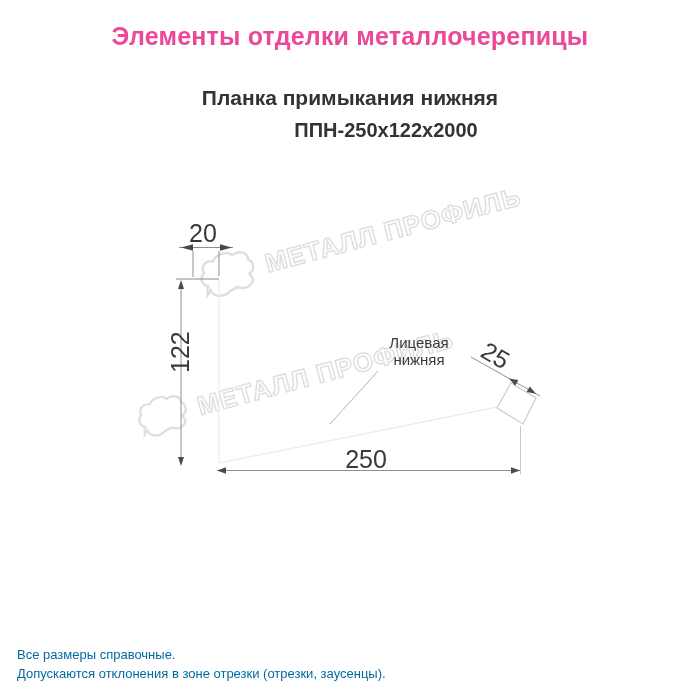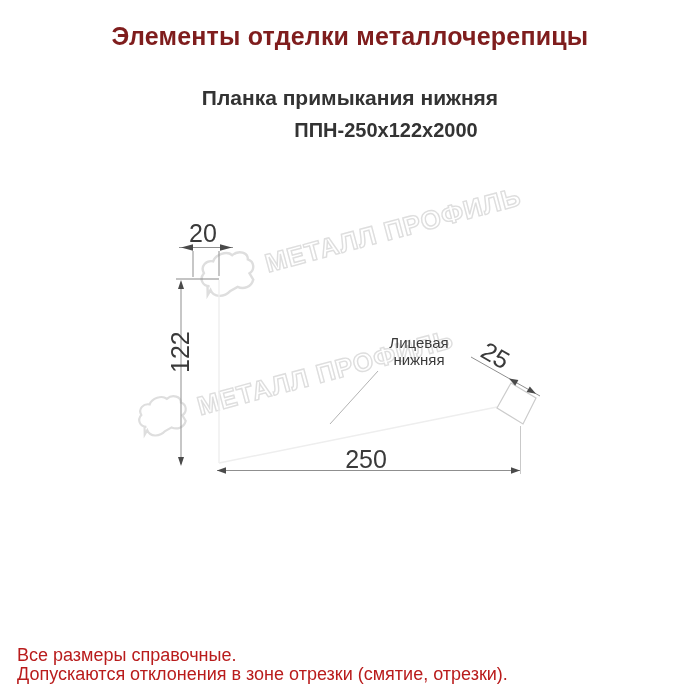--- a/index.html
+++ b/index.html
@@ -3,21 +3,21 @@
 <meta charset="utf-8">
 <style>
   html,body{margin:0;padding:0;background:#ffffff;}
   .page{
     position:relative; width:700px; height:700px; overflow:hidden;
     background:#ffffff;
     font-family:"Liberation Sans", sans-serif;
   }
   .title{
     position:absolute; left:0; top:22px; width:700px;
-    text-align:center; font-size:25px; font-weight:bold; color:#7f1d1d;
+    text-align:center; font-size:25px; font-weight:bold; color:#ec4899;
     letter-spacing:0.2px;
   }
   .subtitle{
     position:absolute; left:0; top:86px; width:700px;
     text-align:center; font-size:21px; font-weight:bold; color:#333333;
   }
   .model{
     position:absolute; left:0; top:119px; width:700px;
     text-align:center; font-size:20px; font-weight:bold; color:#333333;margin-left:36px;
   }
@@ -48,21 +48,21 @@
   .dimtext{
     font-family:"Liberation Sans", sans-serif;
     font-size:25px; fill:#3a3a3a;
   }
   .face-label{
     position:absolute; left:387px; top:335px; width:64px;
     font-size:15px; line-height:16.5px; color:#3a3a3a; text-align:center;
   }
   .footer{
     position:absolute; left:17px; top:646px;
-    font-size:18px; line-height:18.5px; color:#b91c1c;
+    font-size:13px; line-height:18.5px; color:#0369a1;
   }
 </style>
 </head>
 <body>
 
 <div class="page">
 
   <div class="title">Элементы отделки металлочерепицы</div>
   <div class="subtitle">Планка примыкания нижняя</div>
   <div class="model">ППН-250x122x2000</div>
@@ -116,16 +116,16 @@
     <line class="thin" x1="378" y1="371" x2="330" y2="424"></line>
   </svg>
 
   <div class="face-label">
     <div>Лицевая</div>
     <div>нижняя</div>
   </div>
 
   <div class="footer">
     <div>Все размеры справочные.</div>
-    <div>Допускаются отклонения в зоне отрезки (смятие, отрезки).</div>
+    <div>Допускаются отклонения в зоне отрезки (отрезки, заусенцы).</div>
   </div>
 
 </div>
 
 </body></html>

